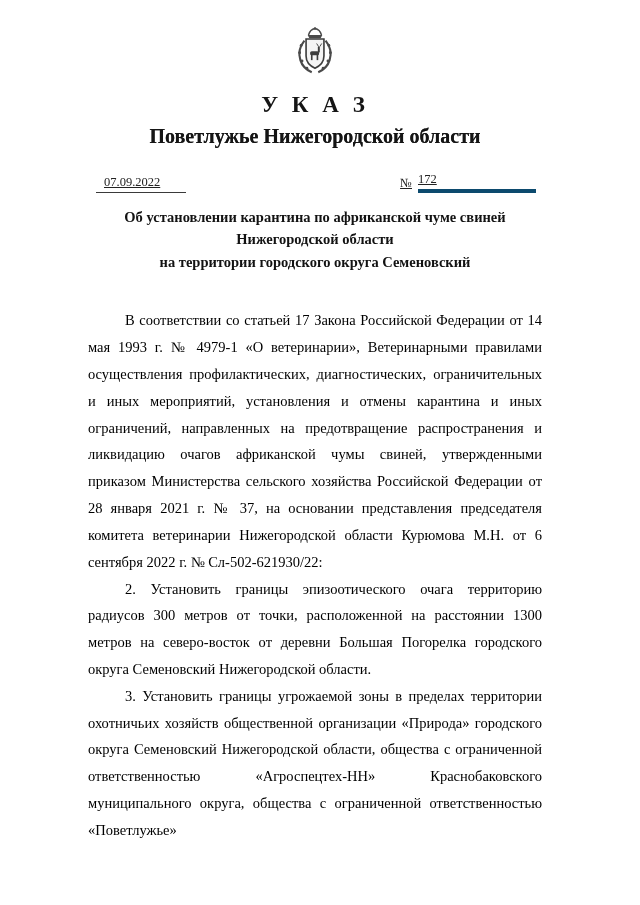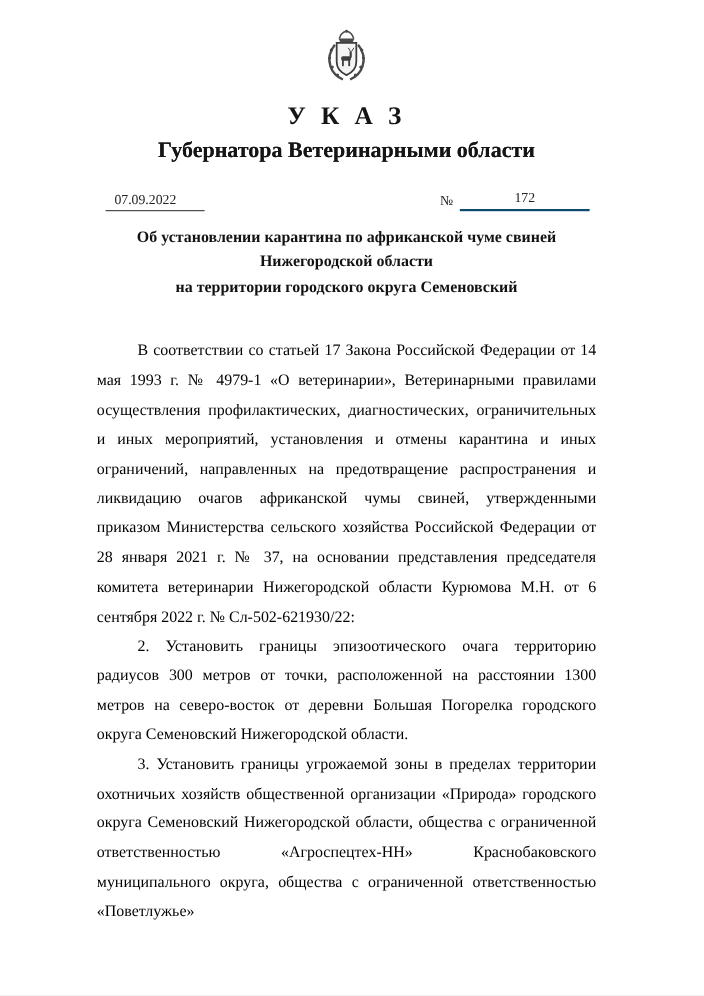--- a/index.html
+++ b/index.html
@@ -36,36 +36,36 @@
     margin-top: 7px;
     text-shadow: 0 0 0.6px #333;
   }
   .meta-row {
     display: flex;
     justify-content: space-between;
     align-items: flex-end;
     margin-top: 24px;
     font-size: 12.5px;
     color: #222;
+    text-decoration: underline;
   }
   .date-slot {
     border-bottom: 1px solid #3a3a3a;
     padding: 0 26px 2px 8px;
     margin-left: 8px;
   }
   .num-group {
     display: flex;
     align-items: flex-end;
     margin-right: 6px;
   }
   .num-label { padding: 0 6px 2px 0; }
   .num-slot {
-    border-bottom: 2px solid #0c4a6e;
+    border-bottom: 4px solid #0c4a6e;
     min-width: 118px;
-    text-align: center;
     padding-bottom: 2px;
   }
   .doc-title {
     margin-top: 13px;
     text-align: center;
     font-weight: bold;
     font-size: 14.5px;
     line-height: 1.55;
     color: #121212;
   }
@@ -112,21 +112,21 @@
       <rect x="22" y="31" width="11" height="5" rx="2" fill="#3d3d3d"></rect>
       <rect x="23" y="35" width="2" height="7" fill="#3d3d3d"></rect>
       <rect x="30" y="35" width="2" height="7" fill="#3d3d3d"></rect>
       <rect x="31.5" y="25.5" width="2.4" height="7" fill="#3d3d3d"></rect>
       <path d="M32.5 25.5 l-2.5 -4 M33.8 25.5 l2.5 -4" stroke="#3d3d3d" stroke-width="1.1" fill="none"></path>
     </svg>
   </div>
 
   <div class="doc-type">У К А З</div>
 
-  <div class="issuer">Губернатора Ветеринарными области</div>
+  <div class="issuer">Поветлужье Нижегородской области</div>
 
   <div class="meta-row">
     <span class="date-slot">07.09.2022</span>
     <span class="num-group">
       <span class="num-label">№</span>
       <span class="num-slot">172</span>
     </span>
   </div>
 
   <div class="doc-title">

